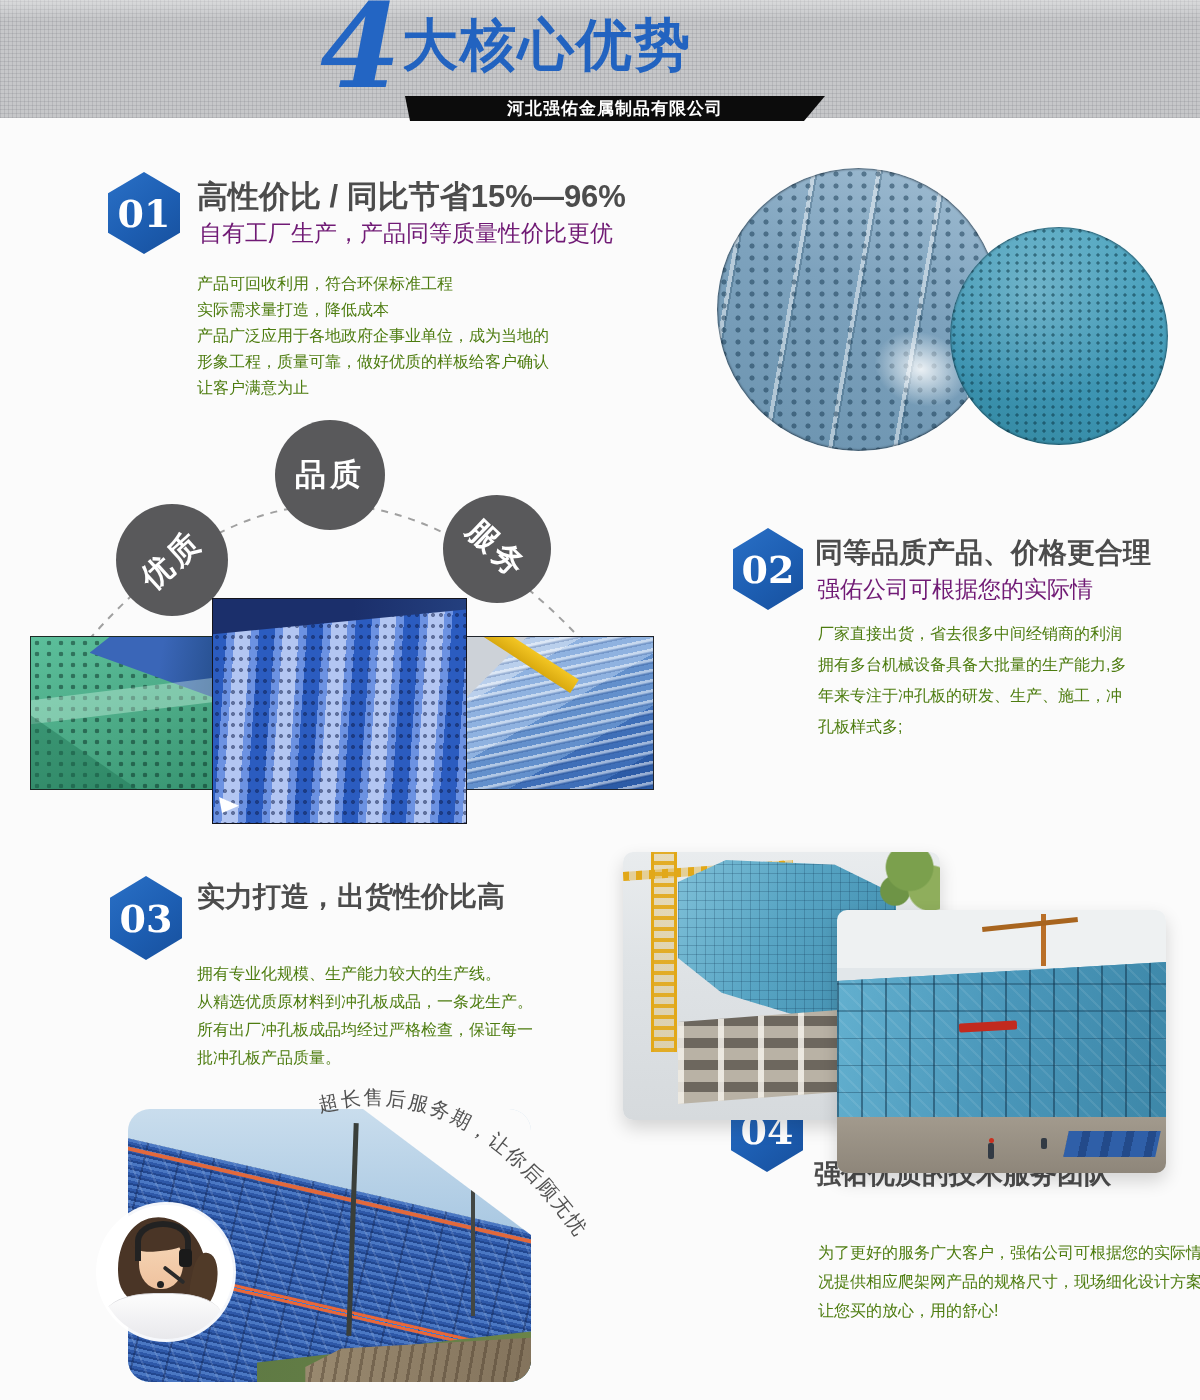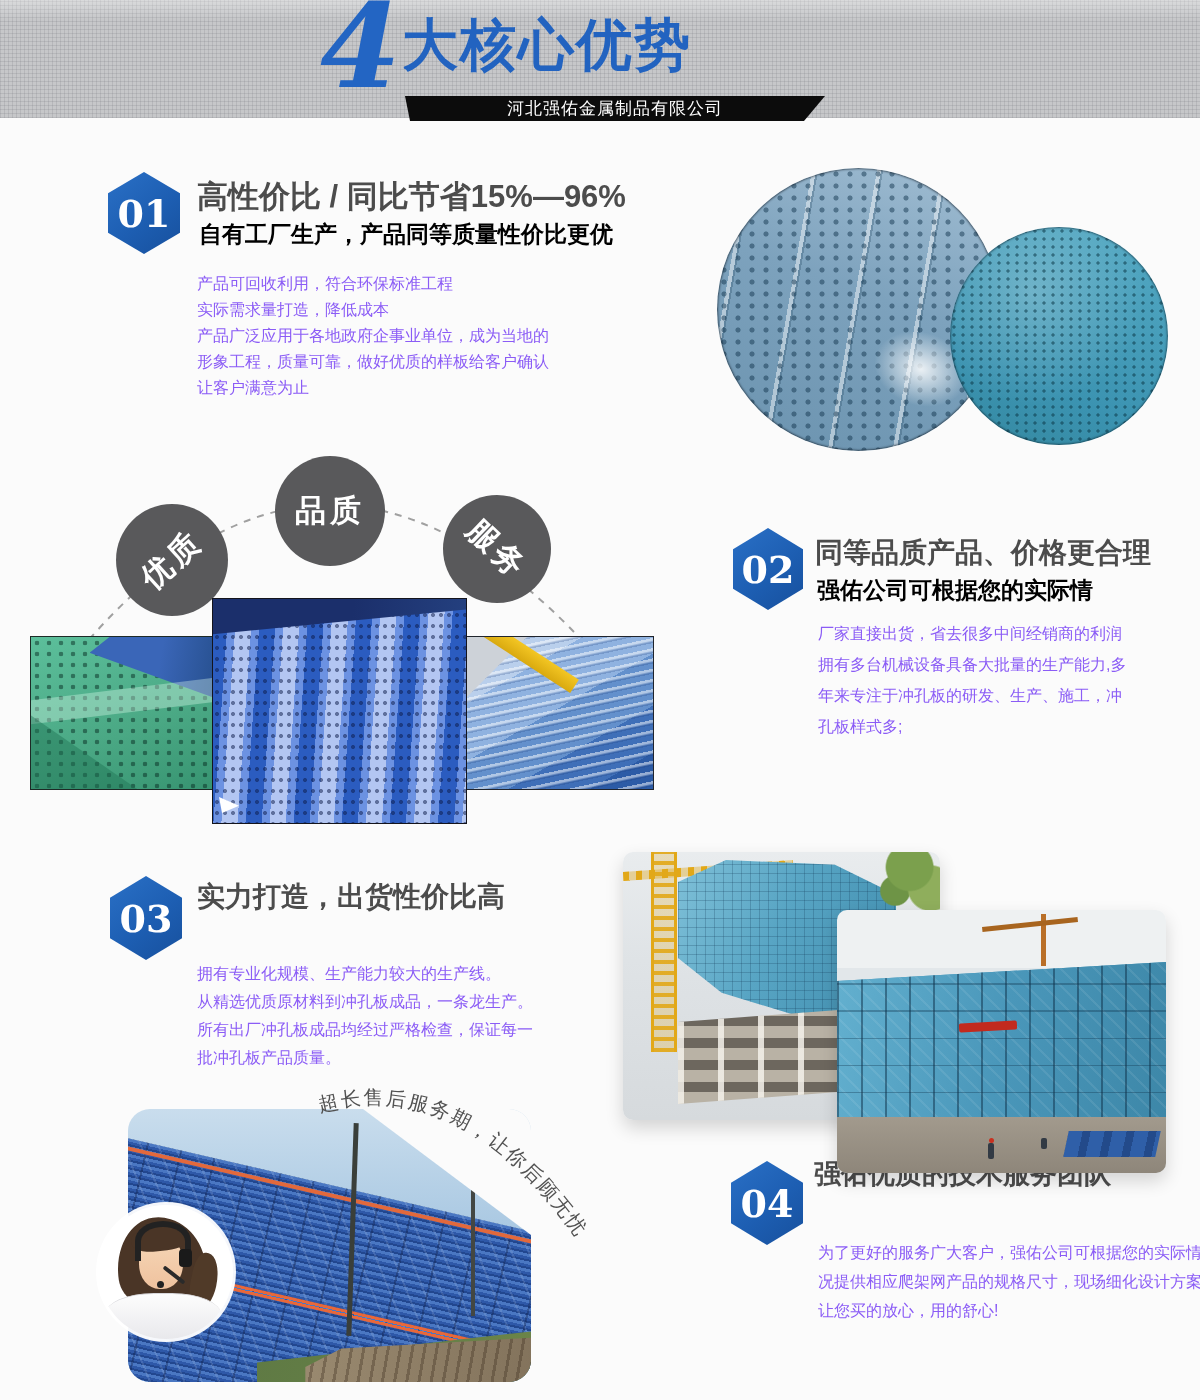--- a/index.html
+++ b/index.html
@@ -14,54 +14,54 @@
       repeating-linear-gradient(0deg,rgba(110,112,118,.18) 0 1px,transparent 1px 4px),
       repeating-linear-gradient(90deg,rgba(110,112,118,.18) 0 1px,transparent 1px 4px);}
   .big4{left:320px;top:-12px;font-family:"DejaVu Serif",serif;font-style:italic;font-weight:bold;
         font-size:116px;line-height:1;color:#2365c3;}
   .h-title{left:402px;top:12px;font-family:"DejaVu Serif",serif;font-weight:bold;font-size:56px;
         line-height:1.15;color:#2263c0;letter-spacing:2px;white-space:nowrap;}
   .h-tag{left:662px;top:42px;font-family:"DejaVu Serif",serif;font-weight:bold;font-size:29px;color:#ffffff;
         white-space:nowrap;text-shadow:2px 2px 0 rgba(40,40,40,.55),-1px -1px 0 rgba(100,100,100,.35);}
   .h-banner{left:405px;top:96px;width:420px;height:25px;background:#0c0c0c;color:#fff;
         clip-path:polygon(0 0,100% 0,95% 100%,1.2% 100%);
-        font-size:17px;font-weight:normal;text-align:center;line-height:25px;letter-spacing:1px;}
+        font-size:17px;font-weight:bold;text-align:center;line-height:25px;letter-spacing:1px;}
 
   
   .hex{clip-path:polygon(50% 0,100% 26%,100% 74%,50% 100%,0 74%,0 26%);
        background:linear-gradient(140deg,#2a70c6 0%,#1d5eb2 55%,#17509d 100%);
        display:flex;align-items:center;justify-content:center;color:#fff;
        font-family:"DejaVu Serif",serif;font-weight:bold;font-size:38px;}
   .hex1{left:108px;top:172px;width:72px;height:82px;text-align:right;}
   .hex2{left:733px;top:528px;width:70px;height:82px;}
   .hex3{left:110px;top:876px;width:72px;height:84px;}
-  .hex4{left:731px;top:1161px;width:72px;height:84px;}
+  .hex4{left:731px;top:1088px;width:72px;height:84px;}
   .sec-title{font-weight:bold;color:#4c4c4c;white-space:nowrap;line-height:1.2;}
   .serif{font-family:"DejaVu Serif",serif;}
-  .sec-sub{font-weight:bold;color:#000000;font-family:"DejaVu Serif",serif;white-space:nowrap;line-height:1.2;}
-  .sec-body{color:#8b5cf6;font-size:16px;white-space:pre;}
+  .sec-sub{font-weight:normal;color:#701a75;font-family:"DejaVu Serif",serif;white-space:nowrap;line-height:1.2;}
+  .sec-body{color:#4d7c0f;font-size:16px;white-space:pre;}
   .t1{left:197px;top:178px;font-size:31px;}
   .s1{left:199px;top:220px;font-size:23px;}
   .b1{left:197px;top:271px;line-height:26px;}
   .t2{left:815px;top:536px;font-size:28px;}
   .s2{left:817px;top:576px;font-size:23px;}
   .b2{left:818px;top:618px;line-height:31px;}
   .t3{left:197px;top:880px;font-size:28px;}
   .s3{left:195px;top:916px;font-size:22px;}
   .b3{left:197px;top:960px;line-height:28px;}
   .t4{left:814px;top:1158px;font-size:27px;}
   .s4{left:820px;top:1198px;font-size:22px;}
   .b4{left:818px;top:1238px;line-height:29px;}
 
   
   .arc-svg{left:60px;top:415px;width:560px;height:270px;z-index:1;}
   .qc{border-radius:50%;background:#59595b;display:flex;align-items:center;justify-content:center;
       color:#fff;font-weight:bold;font-size:31px;letter-spacing:4px;z-index:2;}
   .qc1{left:116px;top:504px;width:112px;height:112px;}
-  .qc2{left:275px;top:456px;width:110px;height:110px;}
+  .qc2{left:275px;top:420px;width:110px;height:110px;}
   .qc3{left:443px;top:495px;width:108px;height:108px;}
   .qc1 span{transform:rotate(-42deg);}
   .qc3 span{transform:rotate(44deg);}
 
   
   .img-green{left:30px;top:636px;width:183px;height:152px;border:1px solid #1d2a26;z-index:2;overflow:hidden;
     background-color:#53b492;
     background-image:
       radial-gradient(circle 2.4px at 6px 6px,rgba(8,45,35,.5) 2px,transparent 2.6px),
       linear-gradient(160deg,#5cbf9b 0%,#4aa884 60%,#379471 100%);

